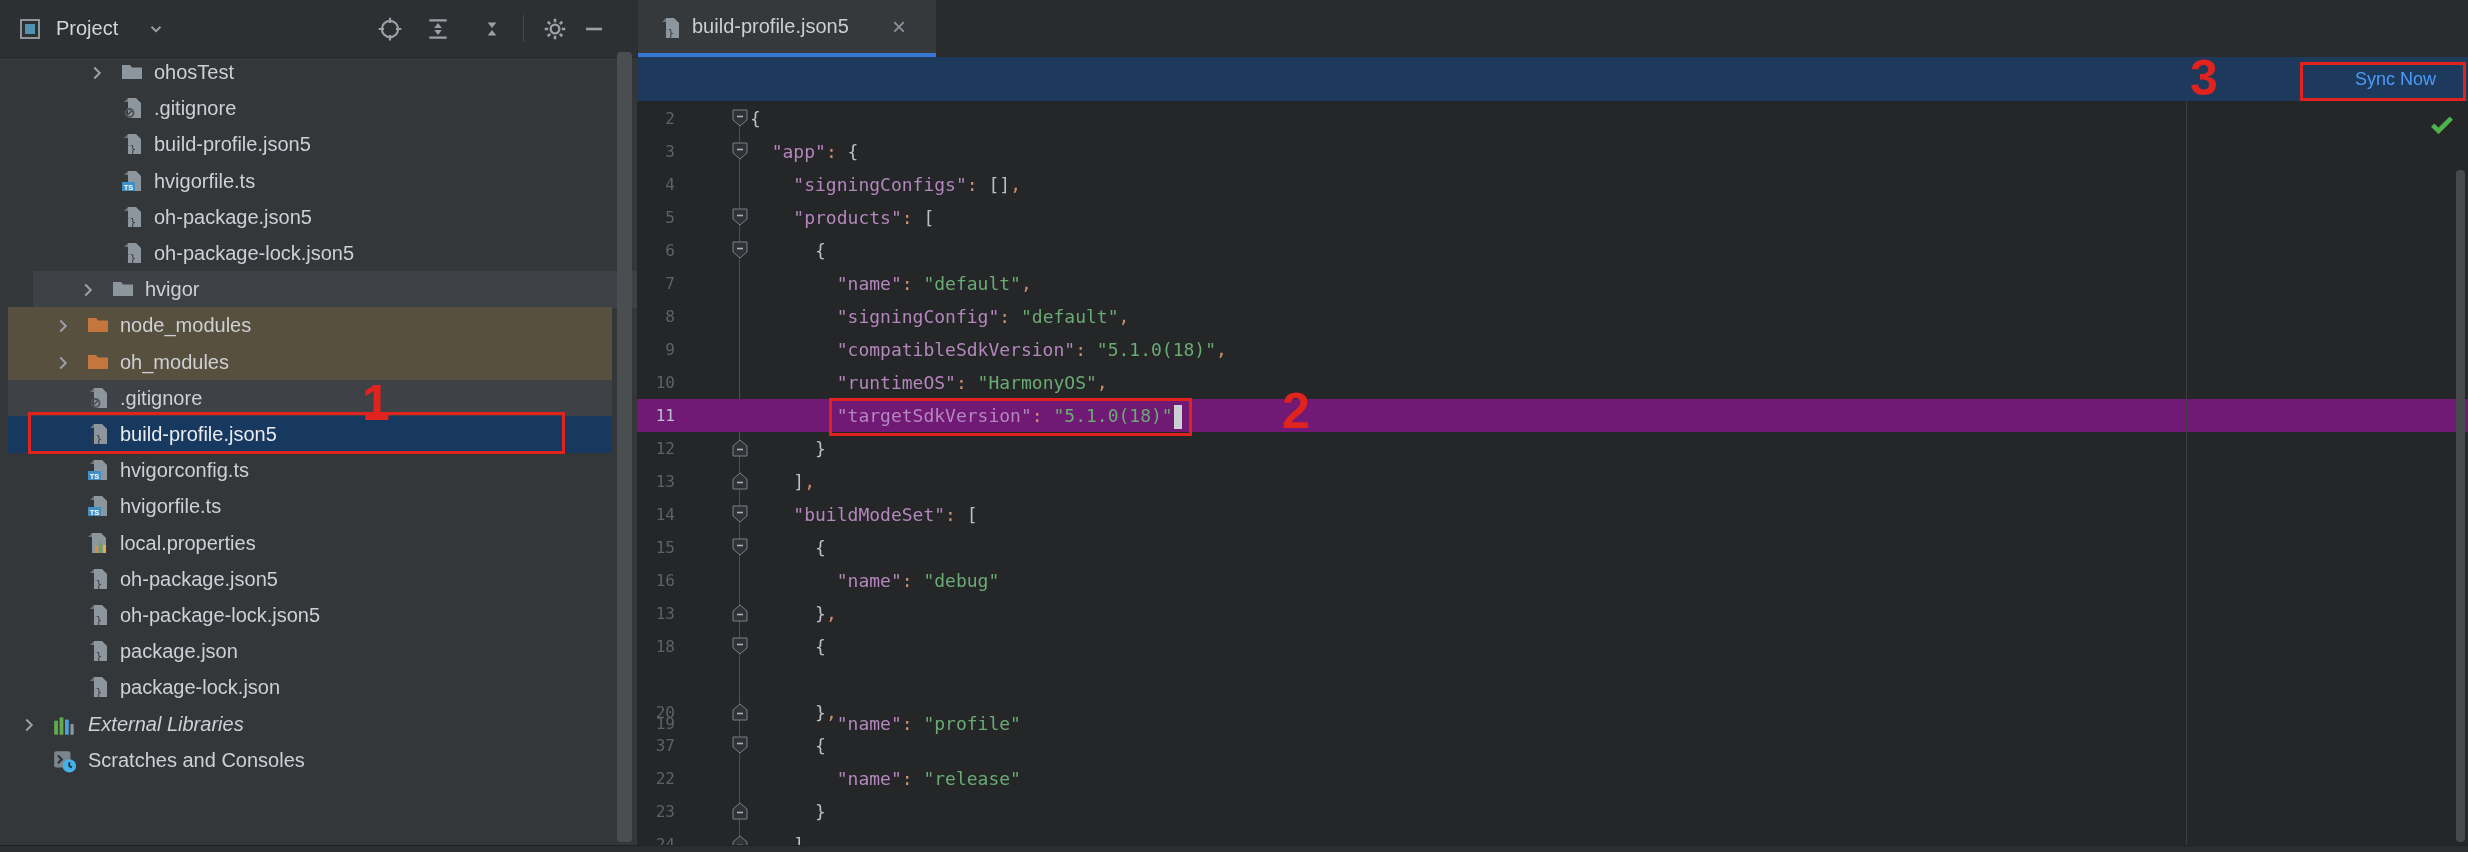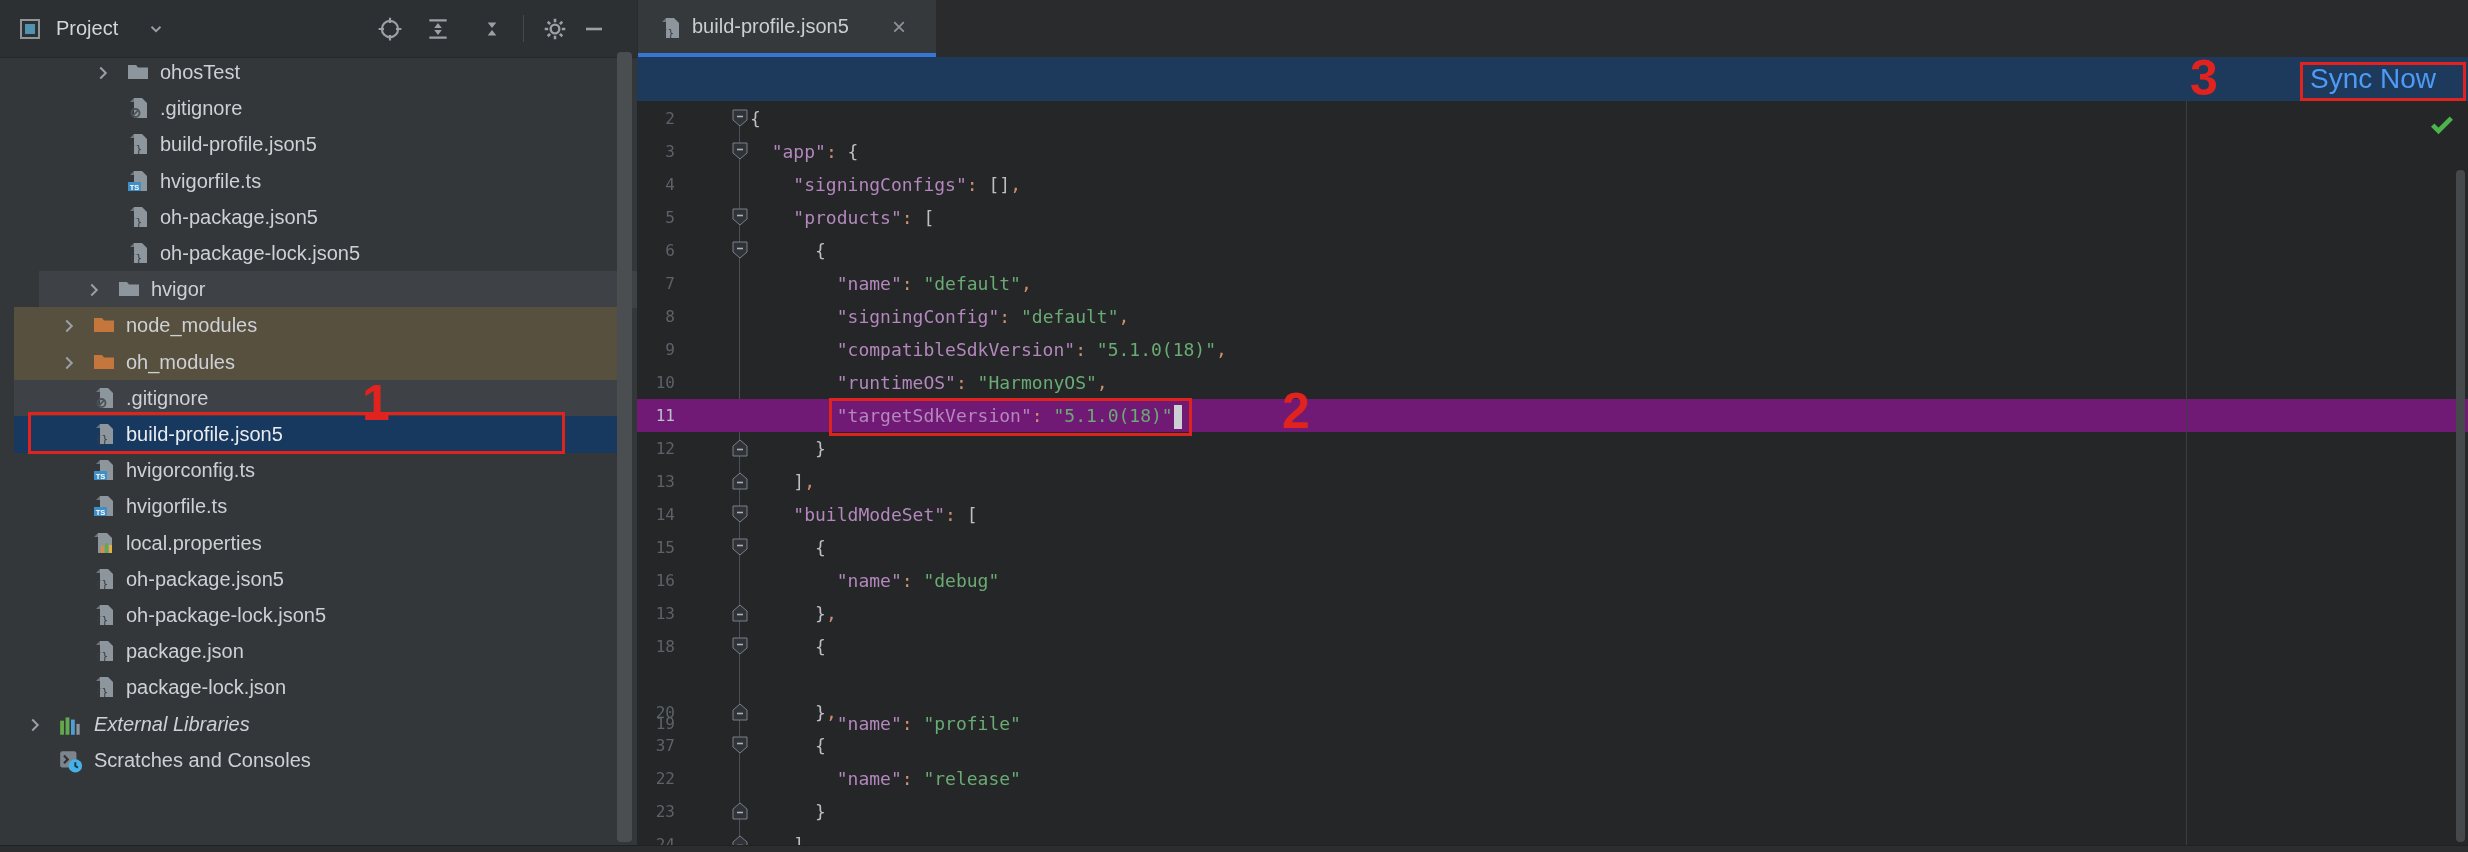--- a/index.html
+++ b/index.html
@@ -6,41 +6,41 @@
   #stage{position:relative;width:2468px;height:852px;overflow:hidden;
          font-family:"Liberation Sans",sans-serif;background:#242628;}
   
   #sidebar{position:absolute;left:0;top:0;width:637px;height:852px;background:#34373a;}
   #side-header{position:absolute;left:0;top:0;width:637px;height:57px;background:#2d3033;
                border-bottom:1px solid #26282b;}
   #side-header .hbtn{position:absolute;top:15px;width:28px;height:28px;display:flex;
                      align-items:center;justify-content:center;}
   #proj-title{position:absolute;left:56px;top:0;line-height:57px;font-size:20px;color:#d3d5d9;}
   #hdr-divider{position:absolute;left:523px;top:15px;width:1px;height:27px;background:#45484c;}
-  .trow{position:absolute;left:14px;width:604px;height:37px;}
+  .trow{position:absolute;left:8px;width:604px;height:37px;}
   .trow.hover{background:#3e4246;}
   .trow.excluded{background:#57503f;}
   .trow.selected{background:#17395f;}
   .tchev{position:absolute;top:8px;width:22px;height:22px;}
   .ticon{position:absolute;top:6px;width:24px;height:24px;}
   .tlabel{position:absolute;top:0;line-height:37px;font-size:20px;color:#ced0d6;white-space:nowrap;}
   .trow.selected .tlabel{color:#e9ebef;}
   #tree-scrollbar{position:absolute;left:617px;top:52px;width:15px;height:790px;
                   background:#4a4e51;border-radius:4px;}
   
   #tabbar{position:absolute;left:637px;top:0;width:1831px;height:57px;background:#292b2d;}
   #tab-active{position:absolute;left:1px;top:0;width:298px;height:57px;background:#36393c;}
   #tab-underline{position:absolute;left:0;bottom:0;width:100%;height:4px;background:#3876d3;}
   #tab-icon{position:absolute;left:20px;top:16px;width:24px;height:24px;}
   #tab-label{position:absolute;left:54px;top:0;line-height:53px;font-size:20px;color:#ccced2;white-space:nowrap;}
   #tab-close{position:absolute;left:254px;top:0;line-height:53px;font-size:24px;color:#8d9299;}
   
   #banner{position:absolute;left:637px;top:57px;width:1831px;height:44px;background:#1d3a5c;}
   #banner-msg{position:absolute;left:22px;top:0;line-height:44px;font-size:20px;color:#a5bfda;white-space:nowrap;}
-  #sync-now{position:absolute;right:32px;top:0;line-height:44px;font-size:28px;color:#4e9bf5;cursor:pointer;}
+  #sync-now{position:absolute;right:32px;top:0;line-height:44px;font-size:18px;color:#4e9bf5;cursor:pointer;}
   
   #editor{position:absolute;left:637px;top:101px;width:1831px;height:744px;background:#242628;overflow:hidden;}
   #fold-line{position:absolute;left:102px;top:10px;width:1px;height:730px;background:#4b5058;}
   .cl{position:absolute;left:0;width:1831px;height:33px;}
   .cl.cur{background:#701a75;}
   .ln{position:absolute;left:0;width:38px;text-align:right;font:16px/33px "DejaVu Sans Mono",monospace;color:#5d6269;}
   .cl.cur .ln{color:#bac1cc;}
   .fold{position:absolute;left:95px;top:7px;width:16px;height:18px;}
   .code{position:absolute;left:113px;top:0;font:18px/33px "DejaVu Sans Mono",monospace;white-space:pre;}
   .tk-key{color:#b487bd;}

